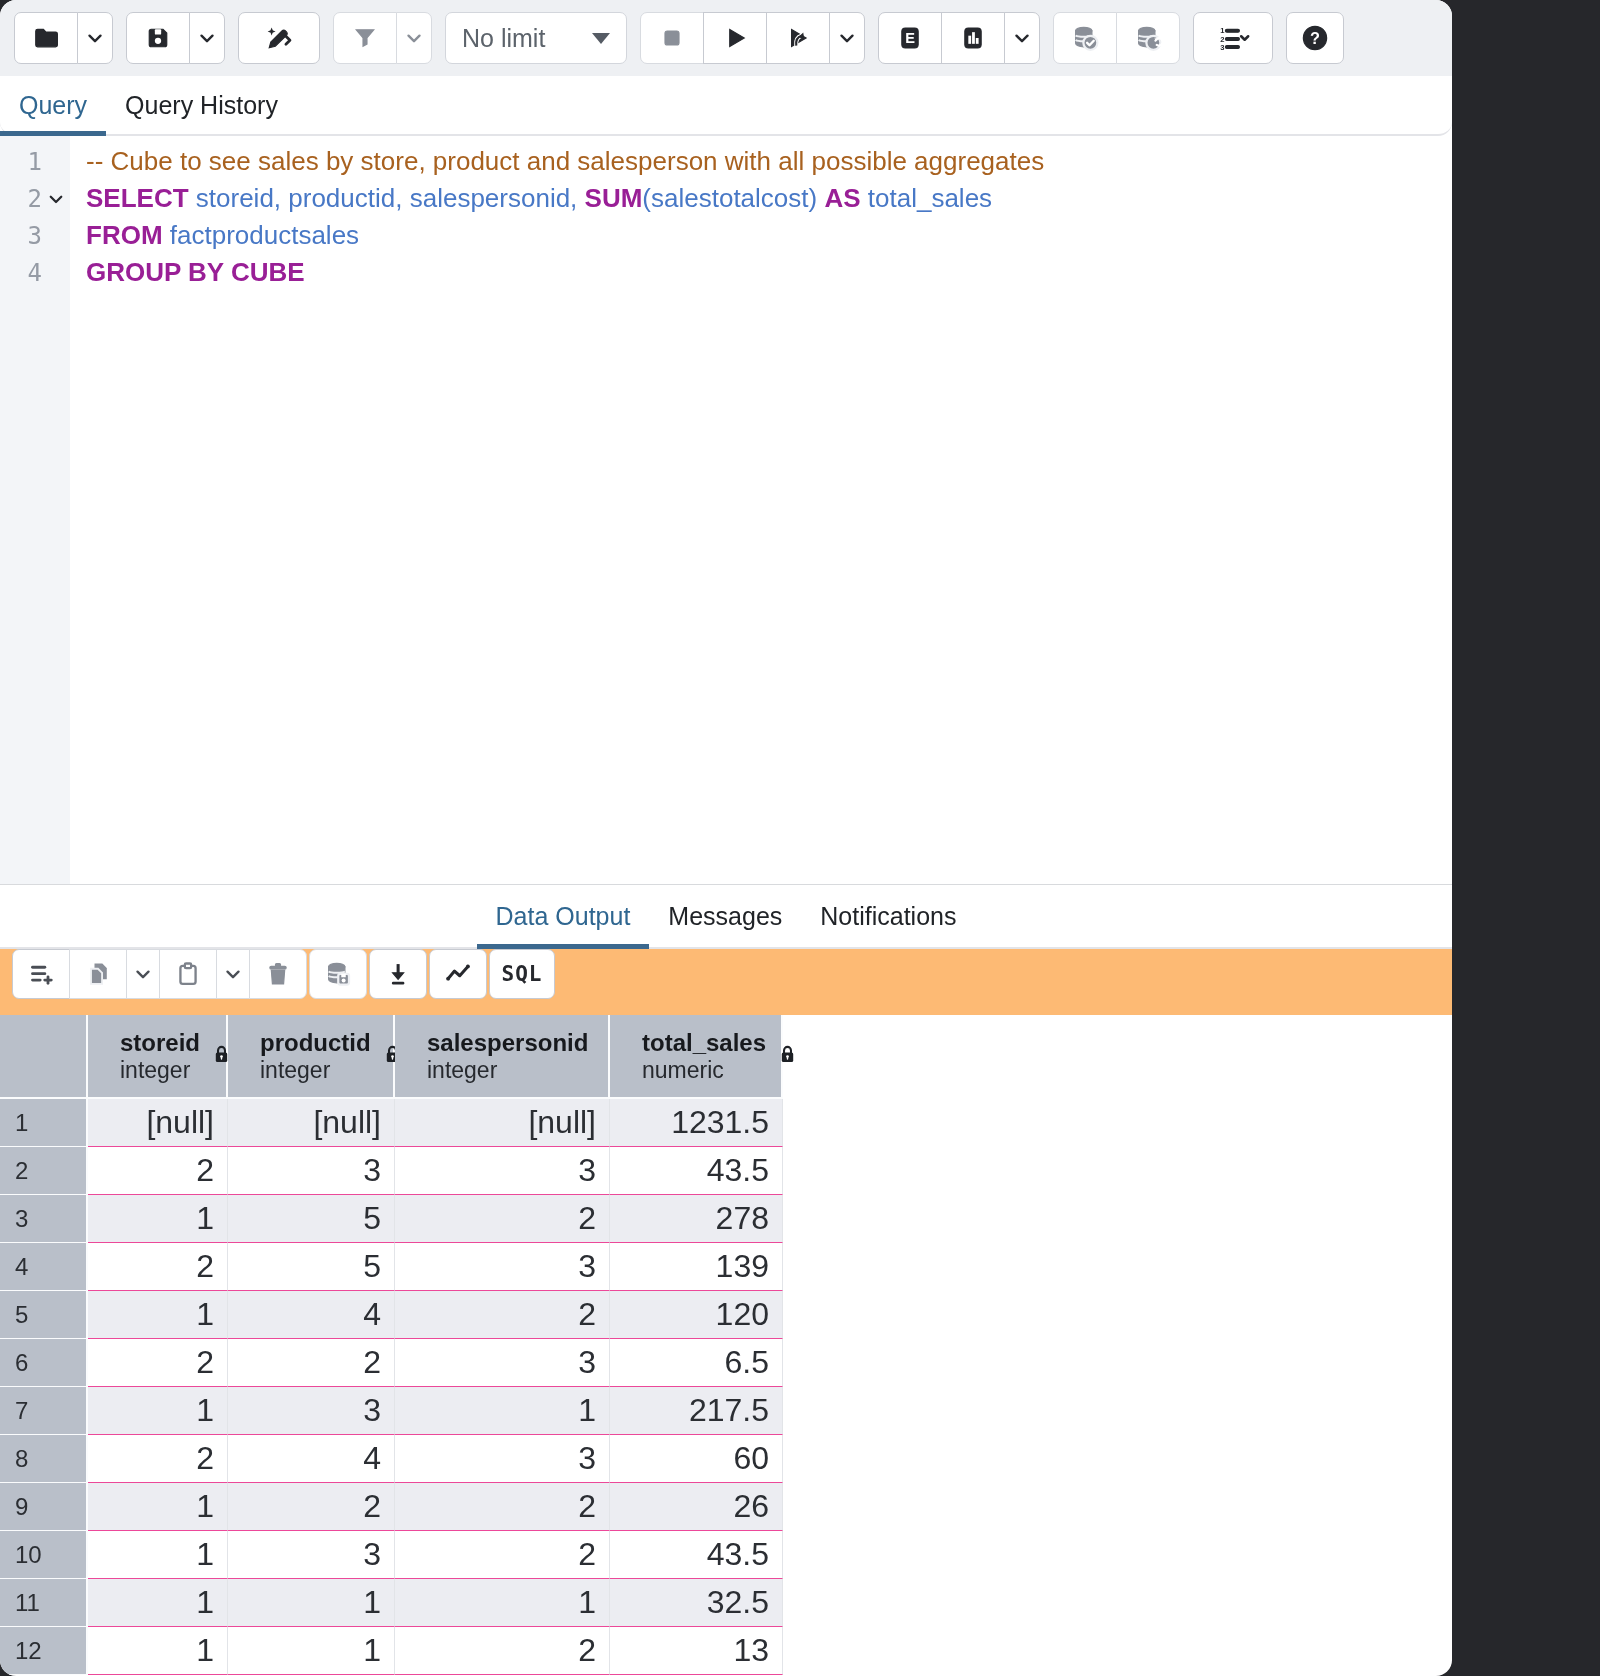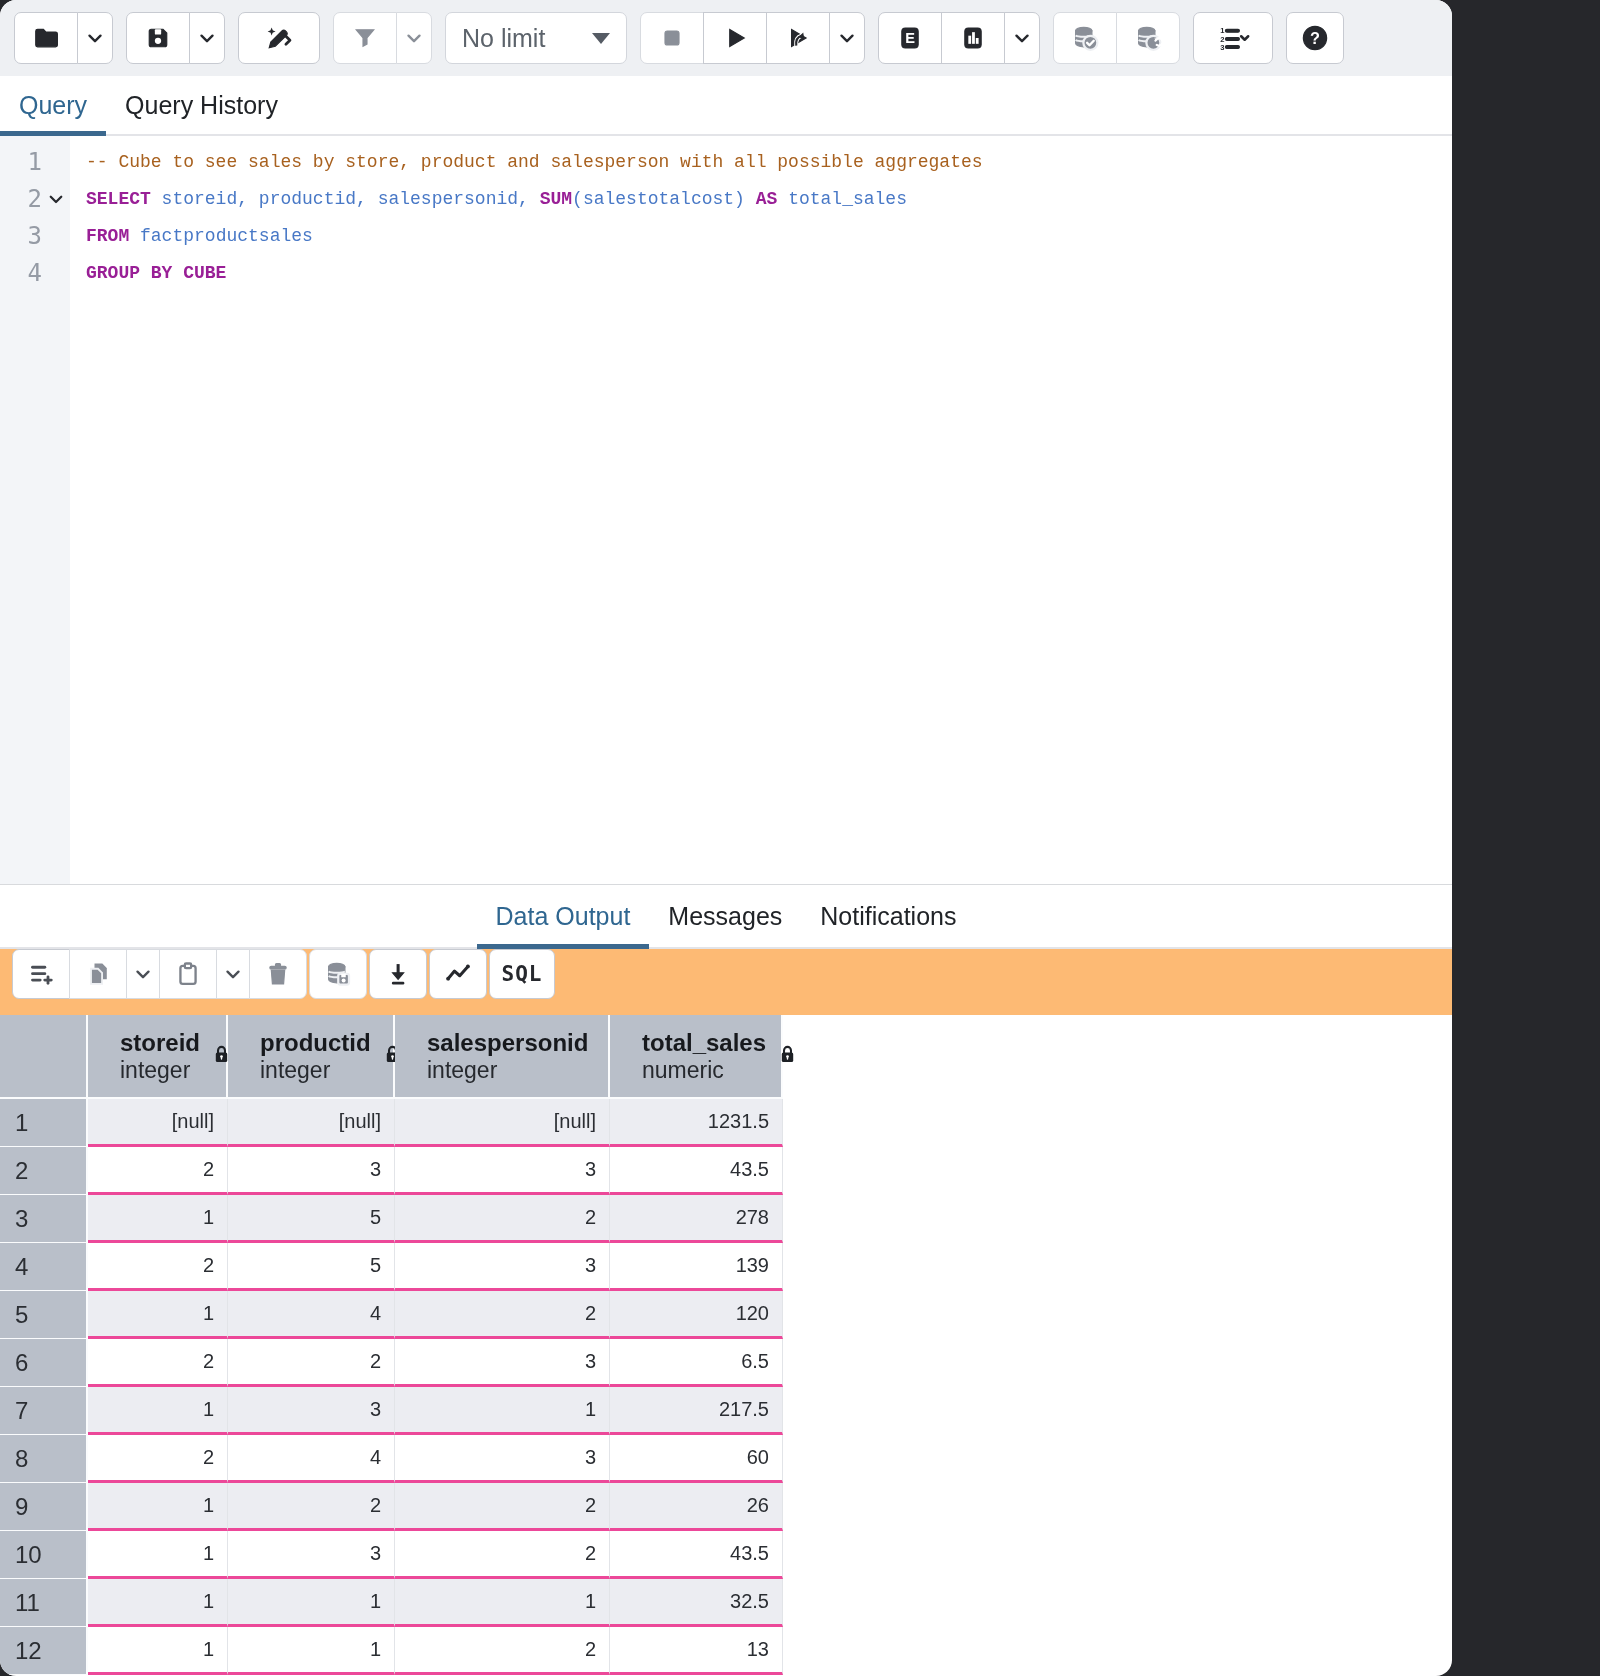--- a/index.html
+++ b/index.html
@@ -31,42 +31,42 @@
   .icon-gray { fill:#8a8f98; stroke:#8a8f98; }
   .limit-select {
     width:182px; height:52px; background:#fff; border:1px solid #d3d6dc; border-radius:7px;
     display:flex; align-items:center; justify-content:space-between; padding:0 16px;
     color:#5c636b; font-size:25px; cursor:pointer;
   }
   .caret-down { width:0; height:0; border-left:9px solid transparent; border-right:9px solid transparent; border-top:11px solid #555b64; }
 
   
   .tabbar { background:#fff; display:flex; border-bottom:2px solid #e3e4e8; }
-  .tabbar.query-tabs { height:60px; }
+  .tabbar.query-tabs { height:60px;border-radius:14px; }
   .tabbar.output-tabs { height:64px;justify-content:center; }
   .tab {
     display:flex; align-items:center; padding:0 19px; font-size:25px; color:#202327;
     position:relative; cursor:pointer;
   }
   .tab.active { color:#2f6690; }
   .tab.active::after {
     content:""; position:absolute; left:0; right:0; bottom:-2px; height:5px; background:#3b688e;
   }
 
   
   .editor { display:flex; height:748px; background:#fff; }
   .gutter {
     width:70px; background:#f3f5f8; padding-top:7px;
     font-family:"DejaVu Sans Mono", monospace; font-size:24px; color:#959ba5;
     flex-shrink:0;
   }
   .gutter-row { height:37px; display:flex; align-items:center; justify-content:flex-end; }
   .gutter-num { width:40px; text-align:right; }
   .gutter-fold { width:28px; display:flex; align-items:center; justify-content:center; }
-  .code-area { flex:1; padding:7px 0 0 16px; font-family:Liberation Mono, monospace; font-size:18px; }
+  .code-area { flex:1; padding:7px 0 0 16px; font-family:Liberation Sans, sans-serif; font-size:26px; }
   .code-line { height:37px; display:flex; align-items:center; white-space:pre; }
   .tok-comment { color:#a8611f; }
   .tok-kw { color:#991f96; font-weight:bold; }
   .tok-id { color:#4878c6; }
 
   .h-divider { height:1px; background:#d8dadd; }
 
   
   .out-toolbar { height:66px; background:#fdba74; display:flex; padding:0 12px; gap:2px; }
   .out-toolbar .tb-btn { height:50px; min-width:58px; }
@@ -82,23 +82,23 @@
   }
   .gh-name { font-size:24px; font-weight:bold; color:#17191d; line-height:28px; }
   .gh-type { font-size:23px; color:#26292e; line-height:27px; }
   .gh-lock { margin-left:12px; flex-shrink:0; }
   .grid-row { display:flex; height:48px; }
   .gr-num {
     background:#b9bfc9; border-right:2px solid #fbfcfd; border-bottom:1px solid #fbfcfd;
     display:flex; align-items:center; padding-left:15px; font-size:24px; color:#2b2e33; cursor:pointer;
   }
   .gr-cell {
-    border-right:1px solid #e2e4e8; border-bottom:3px solid #ec4899;
+    border-right:1px solid #e2e4e8; border-bottom:1px solid #ec4899;
     display:flex; align-items:center; justify-content:flex-end; padding-right:13px;
-    font-size:20px; color:#2b2e33; background:#fff; cursor:pointer;padding-left:12px;
+    font-size:32px; color:#2b2e33; background:#fff; cursor:pointer;padding-left:12px;
   }
   .grid-row.odd .gr-cell { background:#ecedf2; }
   .c0 { width:88px; } .c1 { width:140px; } .c2 { width:167px; } .c3 { width:215px;gap:8px; } .c4 { width:173px; }
 </style>
 </head>
 <body>
 
 <div class="window">
 
   <div class="toolbar">

